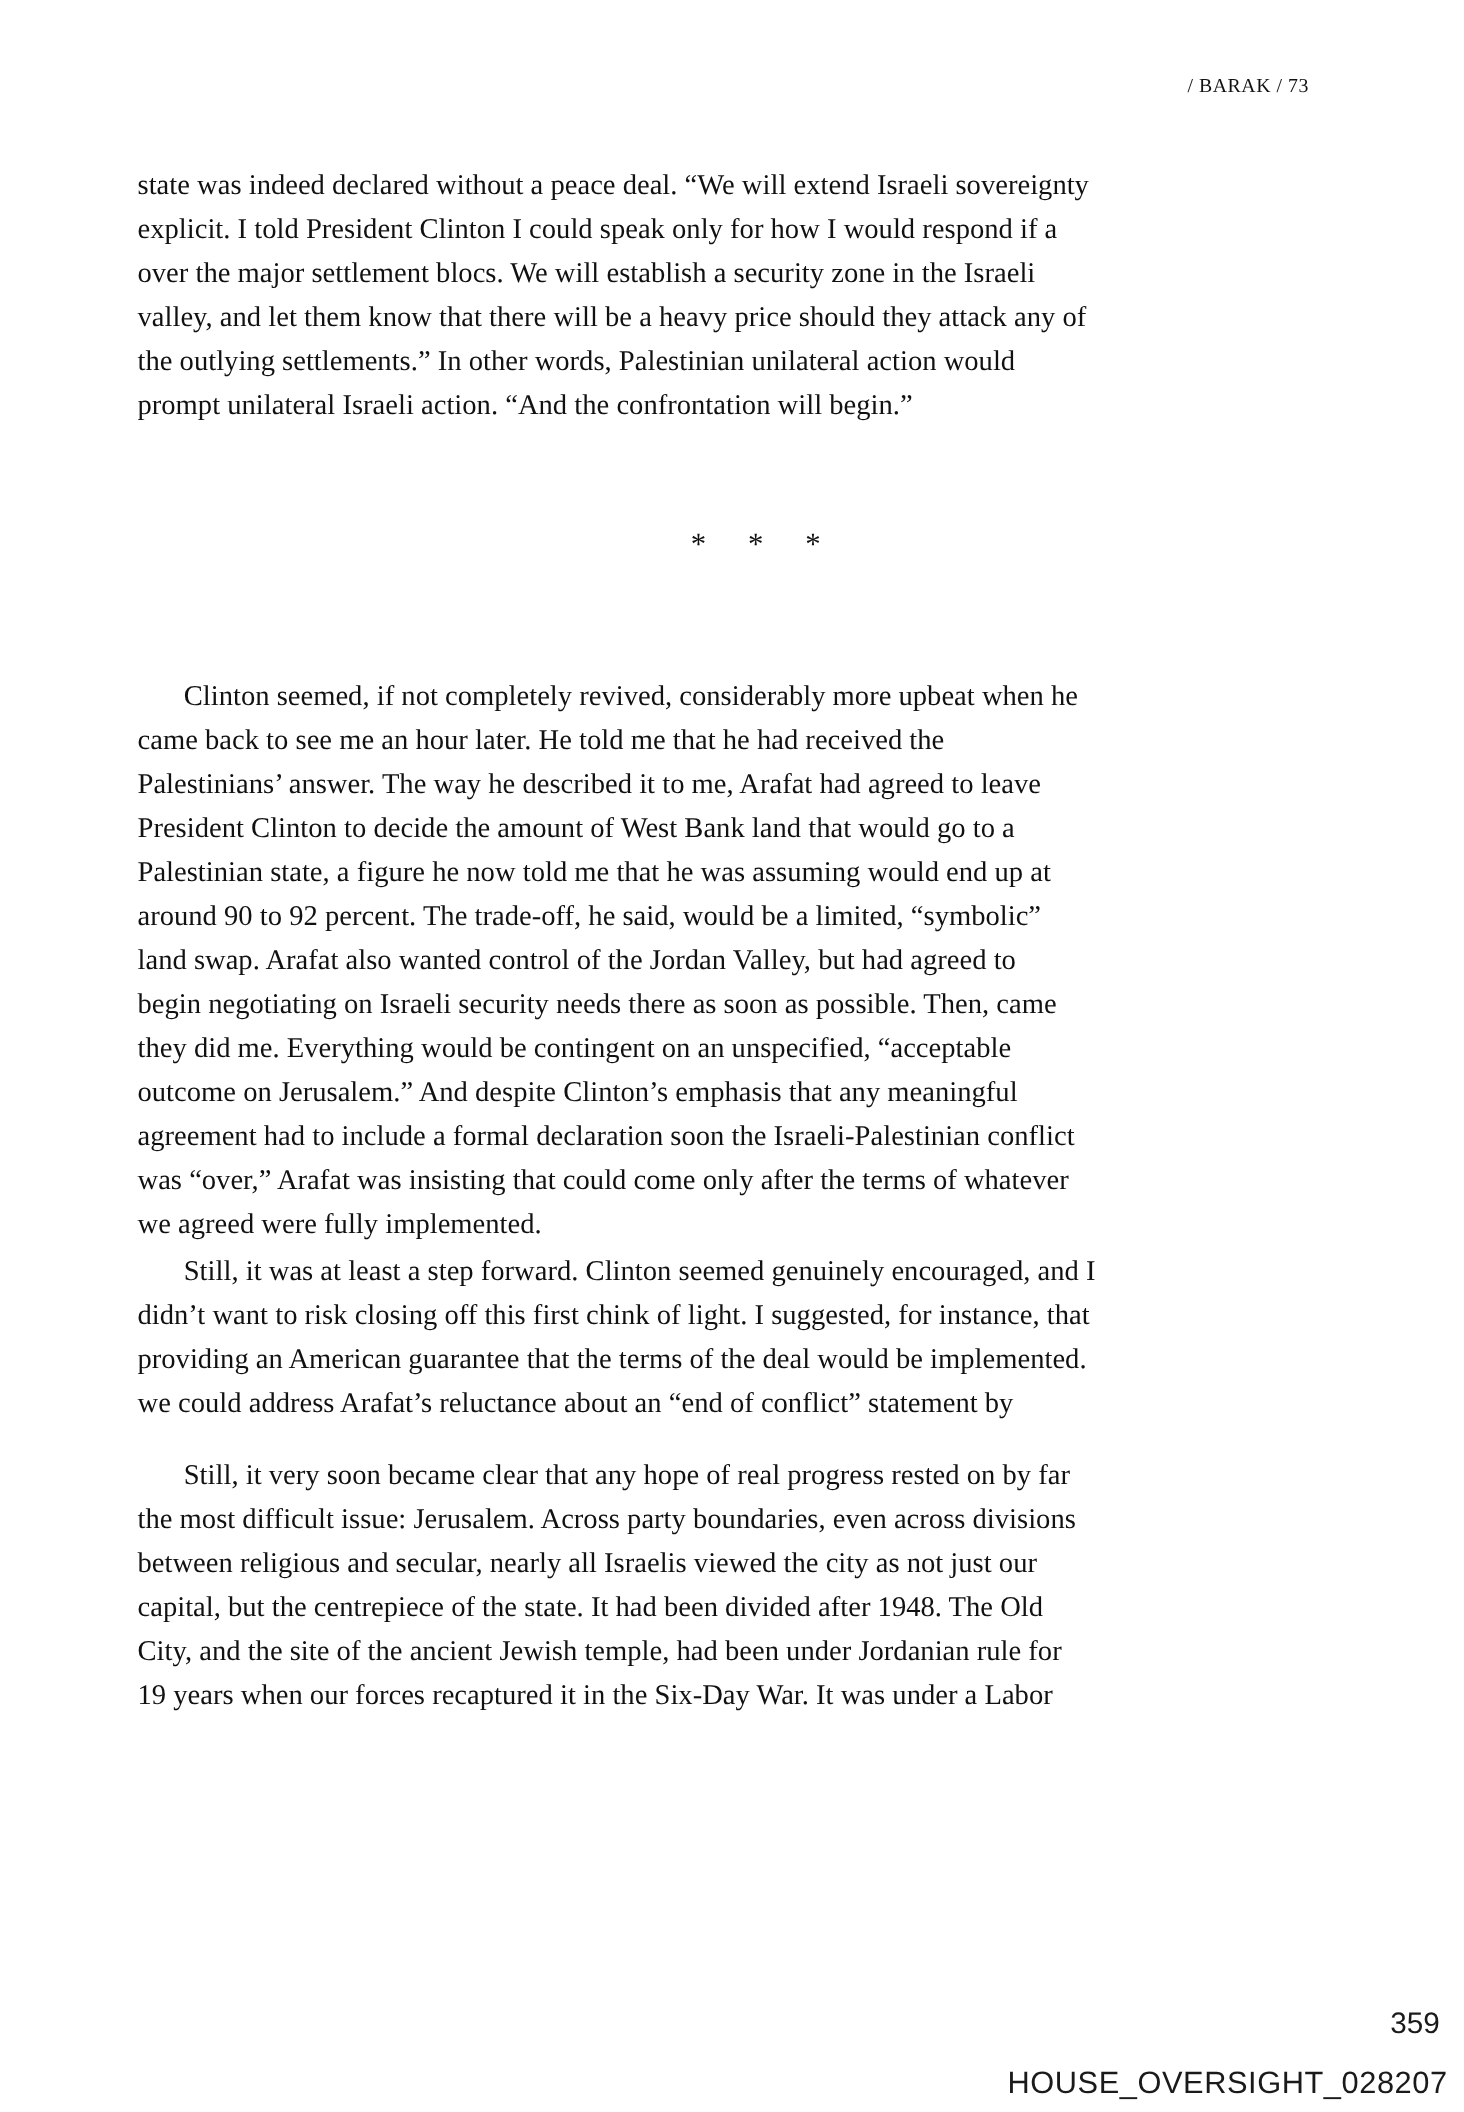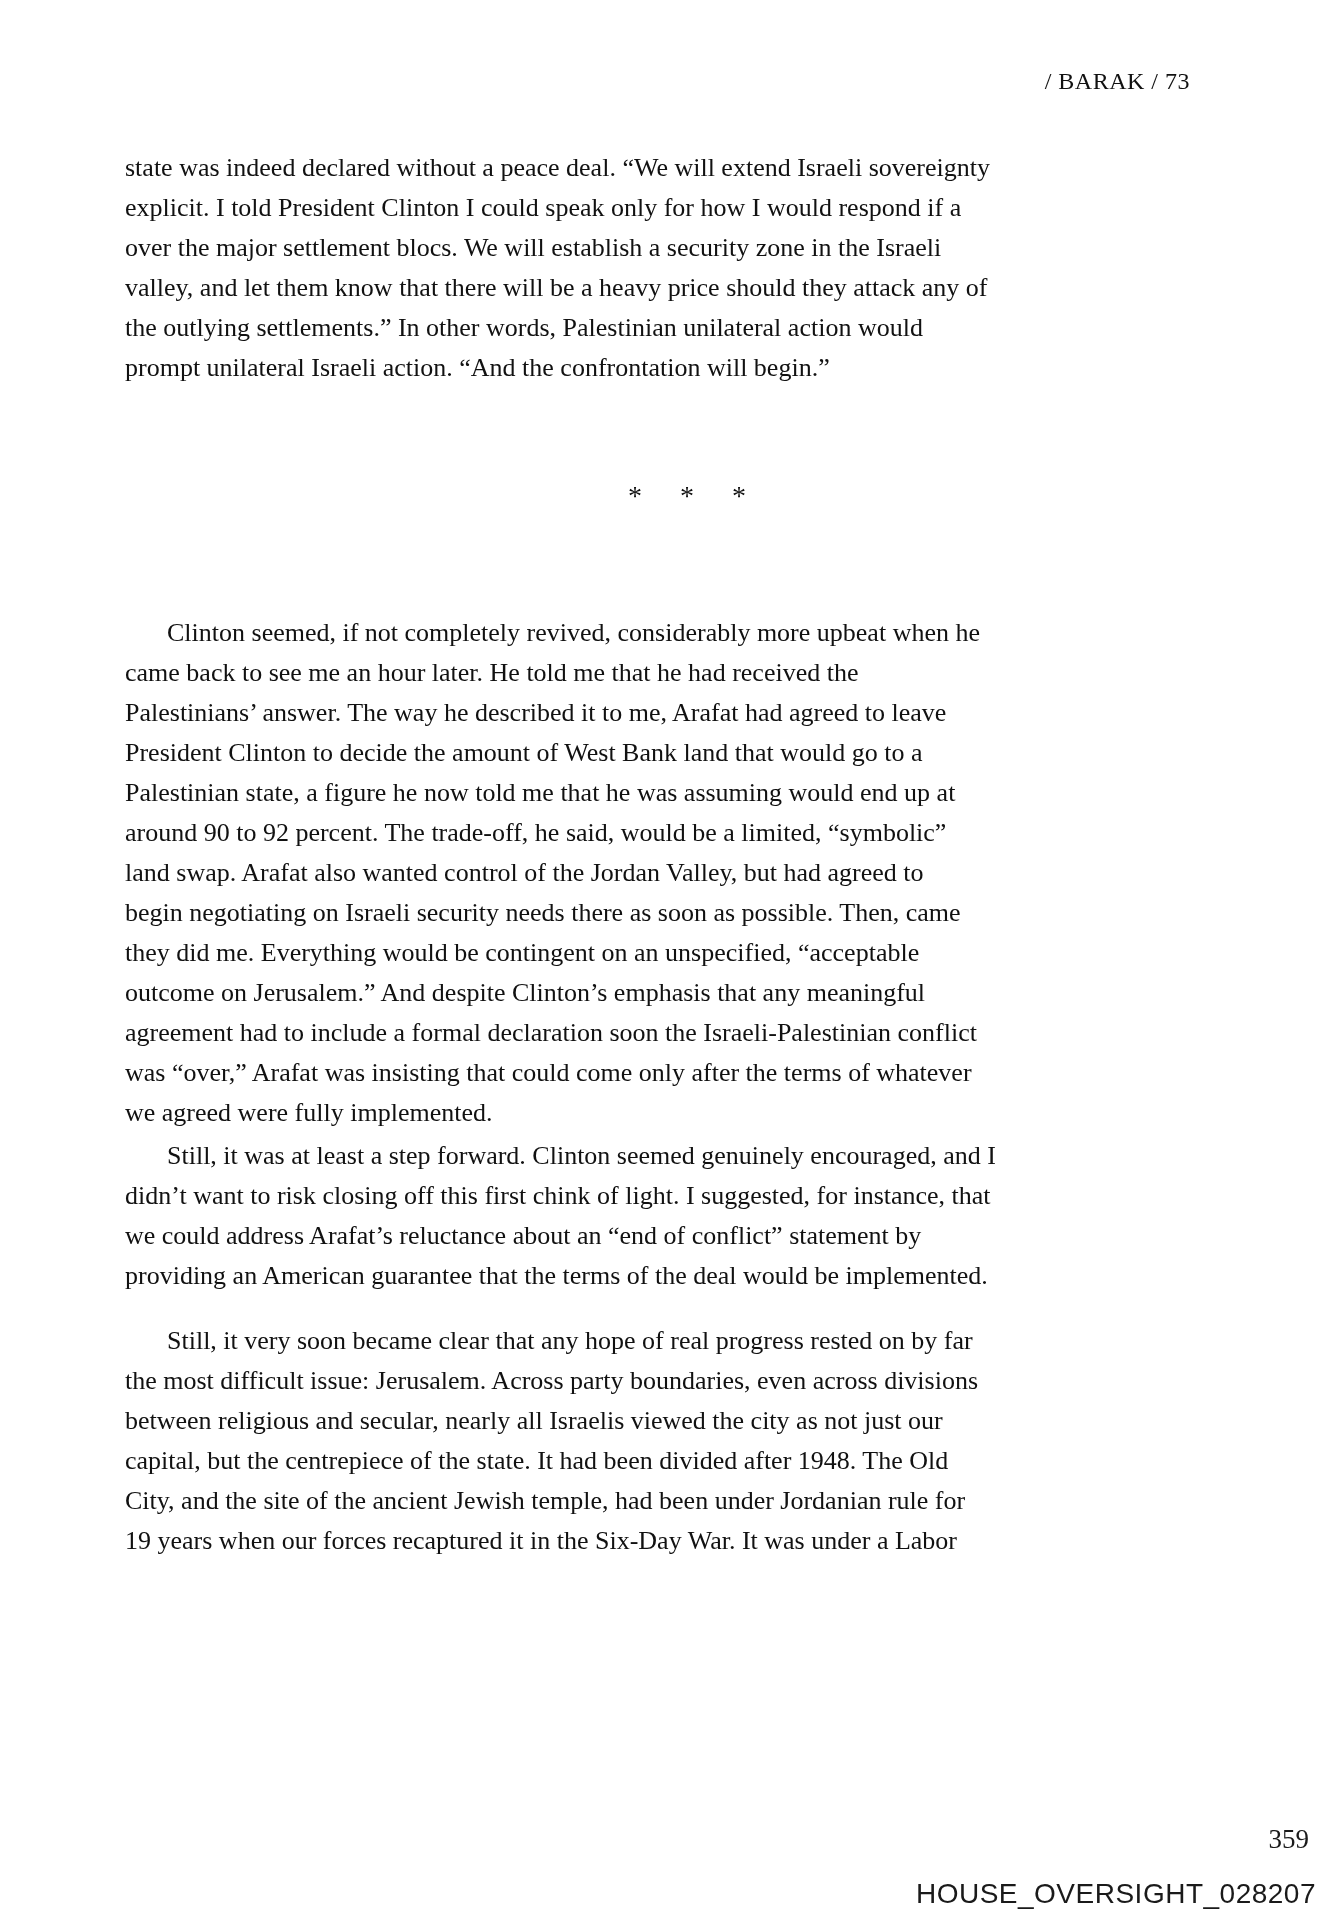--- a/index.html
+++ b/index.html
@@ -13,21 +13,21 @@
     height: 1920px;
     background: #ffffff;
     color: #111111;
     font-family: "Liberation Serif", "DejaVu Serif", serif;
     overflow: hidden;
   }
   .running-header {
     position: absolute;
     top: 68px;
     right: 141px;
-    font-size: 24px;
+    font-size: 18px;
     letter-spacing: 0.5px;
     white-space: nowrap;
   }
   .text-block {
     position: absolute;
     left: 125px;
     top: 148px;
     width: 1100px;
   }
   .para .line {
@@ -50,21 +50,21 @@
   .section-break .ast {
     font-size: 28px;
   }
   .para-2 { margin-top: 97px; }
   .para-3 { margin-top: 3px; }
   .para-4 { margin-top: 25px; }
   .page-number {
     position: absolute;
     top: 1824px;
     right: 22px;
-    font-family: Liberation Serif, serif;
+    font-family: Liberation Sans, sans-serif;
     font-size: 27px;
     color: #1a1a1a;
   }
   .bates-stamp {
     position: absolute;
     top: 1878px;
     right: 15px;
     font-family: "Liberation Sans", "DejaVu Sans", sans-serif;
     font-size: 28px;
     letter-spacing: 0.5px;
@@ -108,22 +108,22 @@
         <div class="line">they did me. Everything would be contingent on an unspecified, “acceptable</div>
         <div class="line">outcome on Jerusalem.” And despite Clinton’s emphasis that any meaningful</div>
         <div class="line">agreement had to include a formal declaration soon the Israeli-Palestinian conflict</div>
         <div class="line">was “over,” Arafat was insisting that could come only after the terms of whatever</div>
         <div class="line">we agreed were fully implemented.</div>
       </div>
 
     <div class="para indent para-3">
         <div class="line">Still, it was at least a step forward. Clinton seemed genuinely encouraged, and I</div>
         <div class="line">didn’t want to risk closing off this first chink of light. I suggested, for instance, that</div>
+        <div class="line">providing an American guarantee that the terms of the deal would be implemented.</div>
         <div class="line">we could address Arafat’s reluctance about an “end of conflict” statement by</div>
-        <div class="line">providing an American guarantee that the terms of the deal would be implemented.</div>
       </div>
 
     <div class="para indent para-4">
         <div class="line">Still, it very soon became clear that any hope of real progress rested on by far</div>
         <div class="line">the most difficult issue: Jerusalem. Across party boundaries, even across divisions</div>
         <div class="line">between religious and secular, nearly all Israelis viewed the city as not just our</div>
         <div class="line">capital, but the centrepiece of the state. It had been divided after 1948. The Old</div>
         <div class="line">City, and the site of the ancient Jewish temple, had been under Jordanian rule for</div>
         <div class="line">19 years when our forces recaptured it in the Six-Day War. It was under a Labor</div>
       </div>

